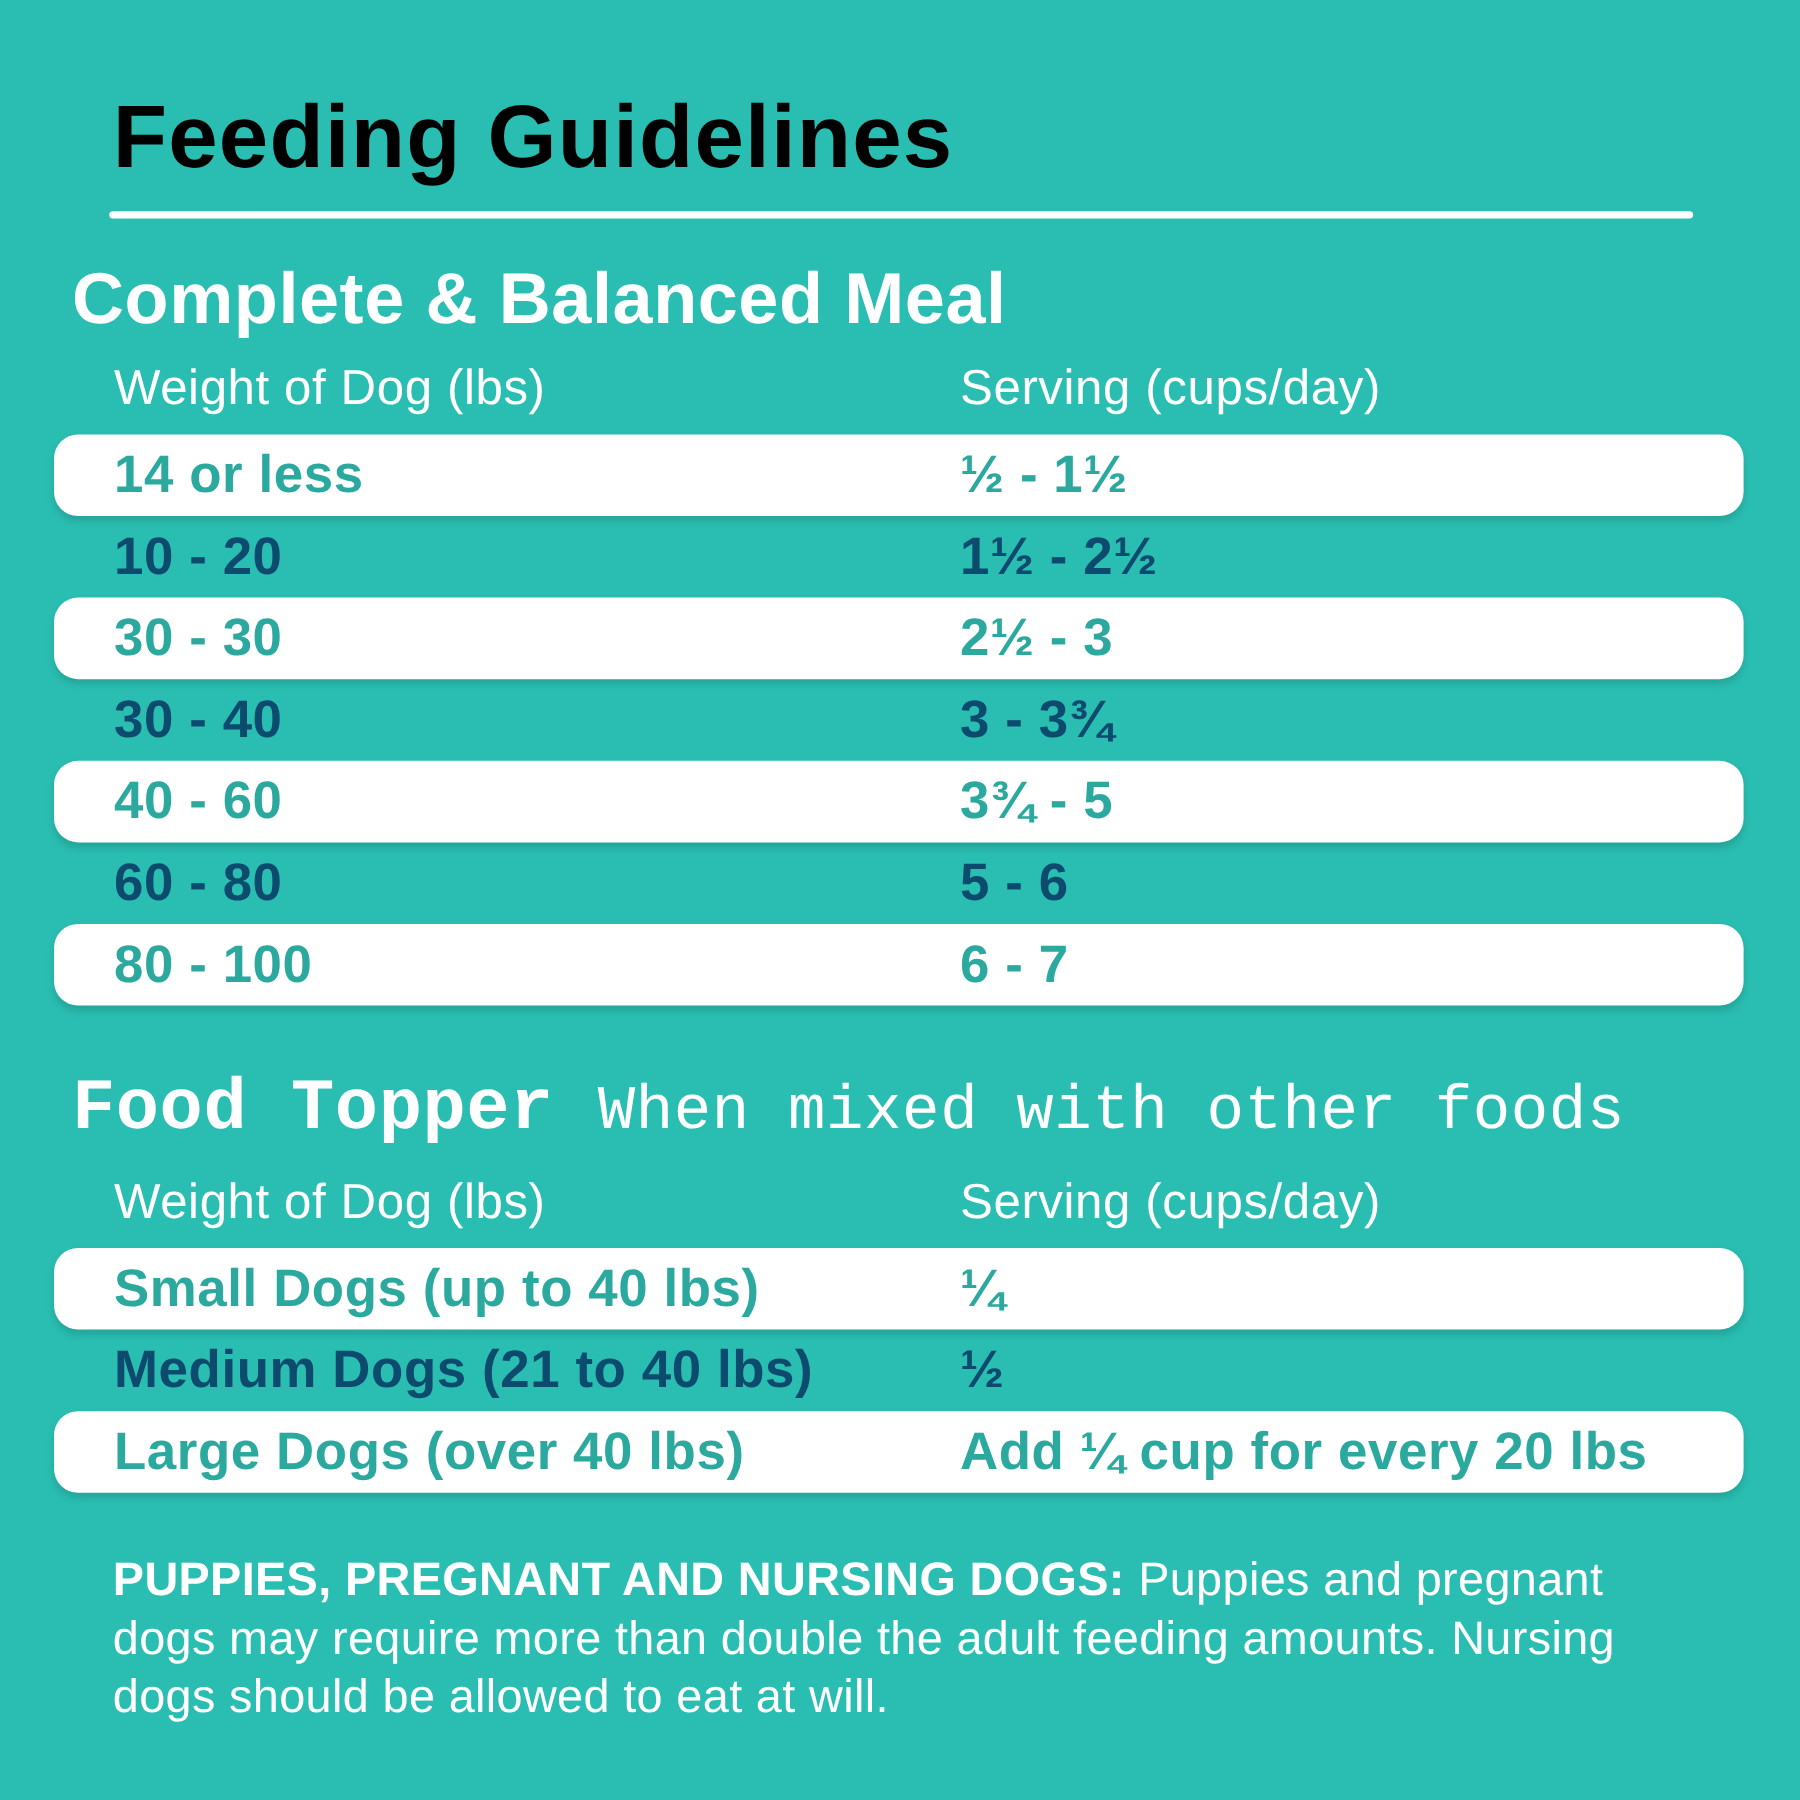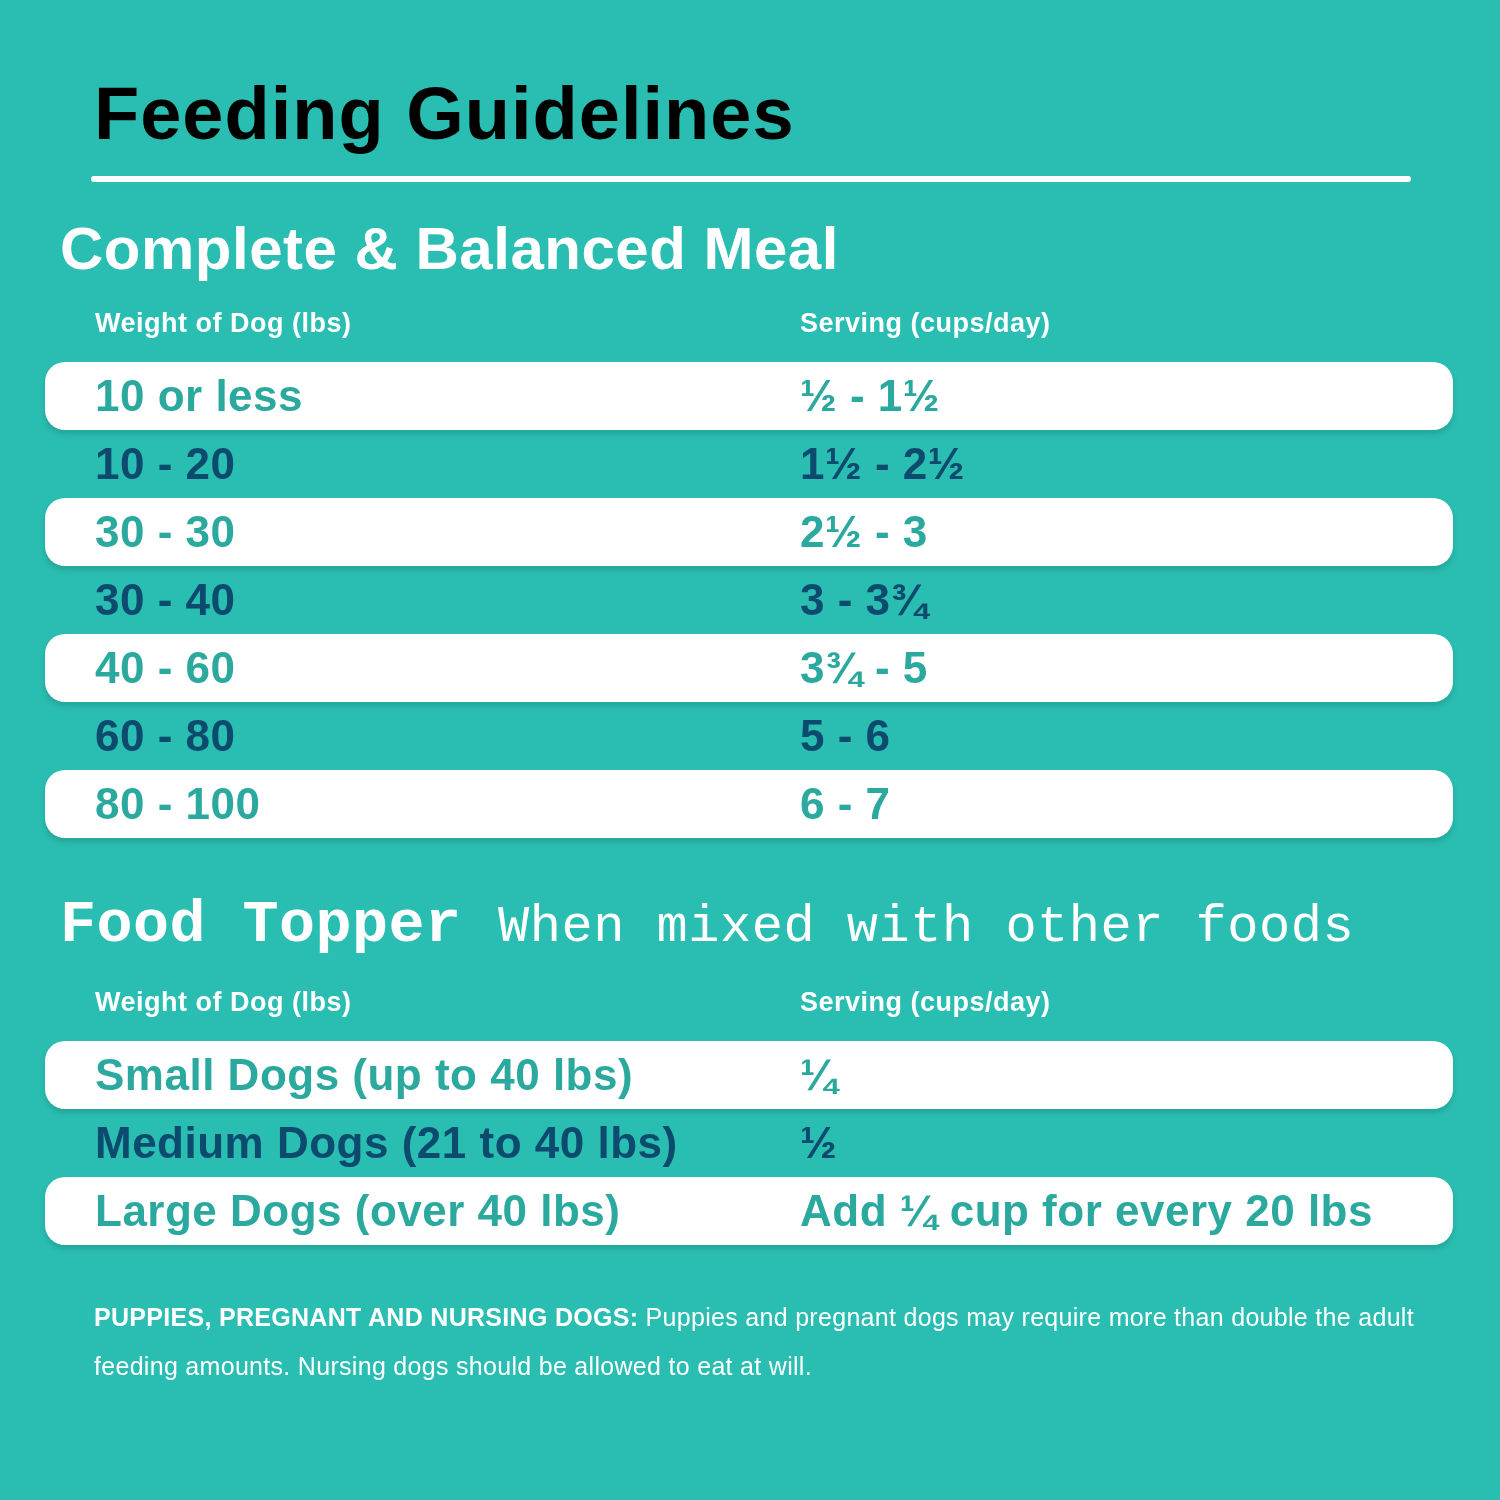--- a/index.html
+++ b/index.html
@@ -40,23 +40,23 @@
     font-size: 52px;
     letter-spacing: 0.5px;
   }
 
   .thead {
     display: grid;
     grid-template-columns: 705px 1fr;
     margin: 14px 0 14px 45px;
     padding-left: 50px;
     width: 1408px;
-    font-size: 27px;
+    font-size: 41px;
     line-height: 50px;
-    font-weight: 700;
+    font-weight: 400;
     letter-spacing: 0.5px;
   }
 
   .table { width: 1408px; margin-left: 45px; }
   .row {
     display: grid;
     grid-template-columns: 705px 1fr;
     align-items: center;
     height: 68px;
     padding-left: 50px;
@@ -70,21 +70,21 @@
     border-radius: 20px;
     box-shadow: 0 4px 5px rgba(20, 100, 92, 0.25);
   }
   .row--teal { background: transparent; color: #0c4a6e; }
 
   .topper-title { margin-top: 52px; font-family: Liberation Mono, monospace; }
 
   .footnote {
     margin: 48px 0 0 94px;
     width: 1330px;
-    font-size: 25px;
+    font-size: 39px;
     line-height: 49px;
     font-weight: 400;
     letter-spacing: 0.3px;
     color: #FFFFFF;
   }
   .footnote .b { font-weight: 700; }
 </style>
 </head>
 <body>
 
@@ -96,21 +96,21 @@
   <section>
     <h2 class="section-title">Complete &amp; Balanced Meal</h2>
 
     <div class="thead">
       <span>Weight of Dog (lbs)</span>
       <span>Serving (cups/day)</span>
     </div>
 
     <div class="table">
       <div class="row row--white">
-        <span>10 or less</span>
+        <span>14 or less</span>
         <span>½ - 1½</span>
       </div>
       <div class="row row--teal">
         <span>10 - 20</span>
         <span>1½ - 2½</span>
       </div>
       <div class="row row--white">
         <span>30 - 30</span>
         <span>2½ - 3</span>
       </div>

